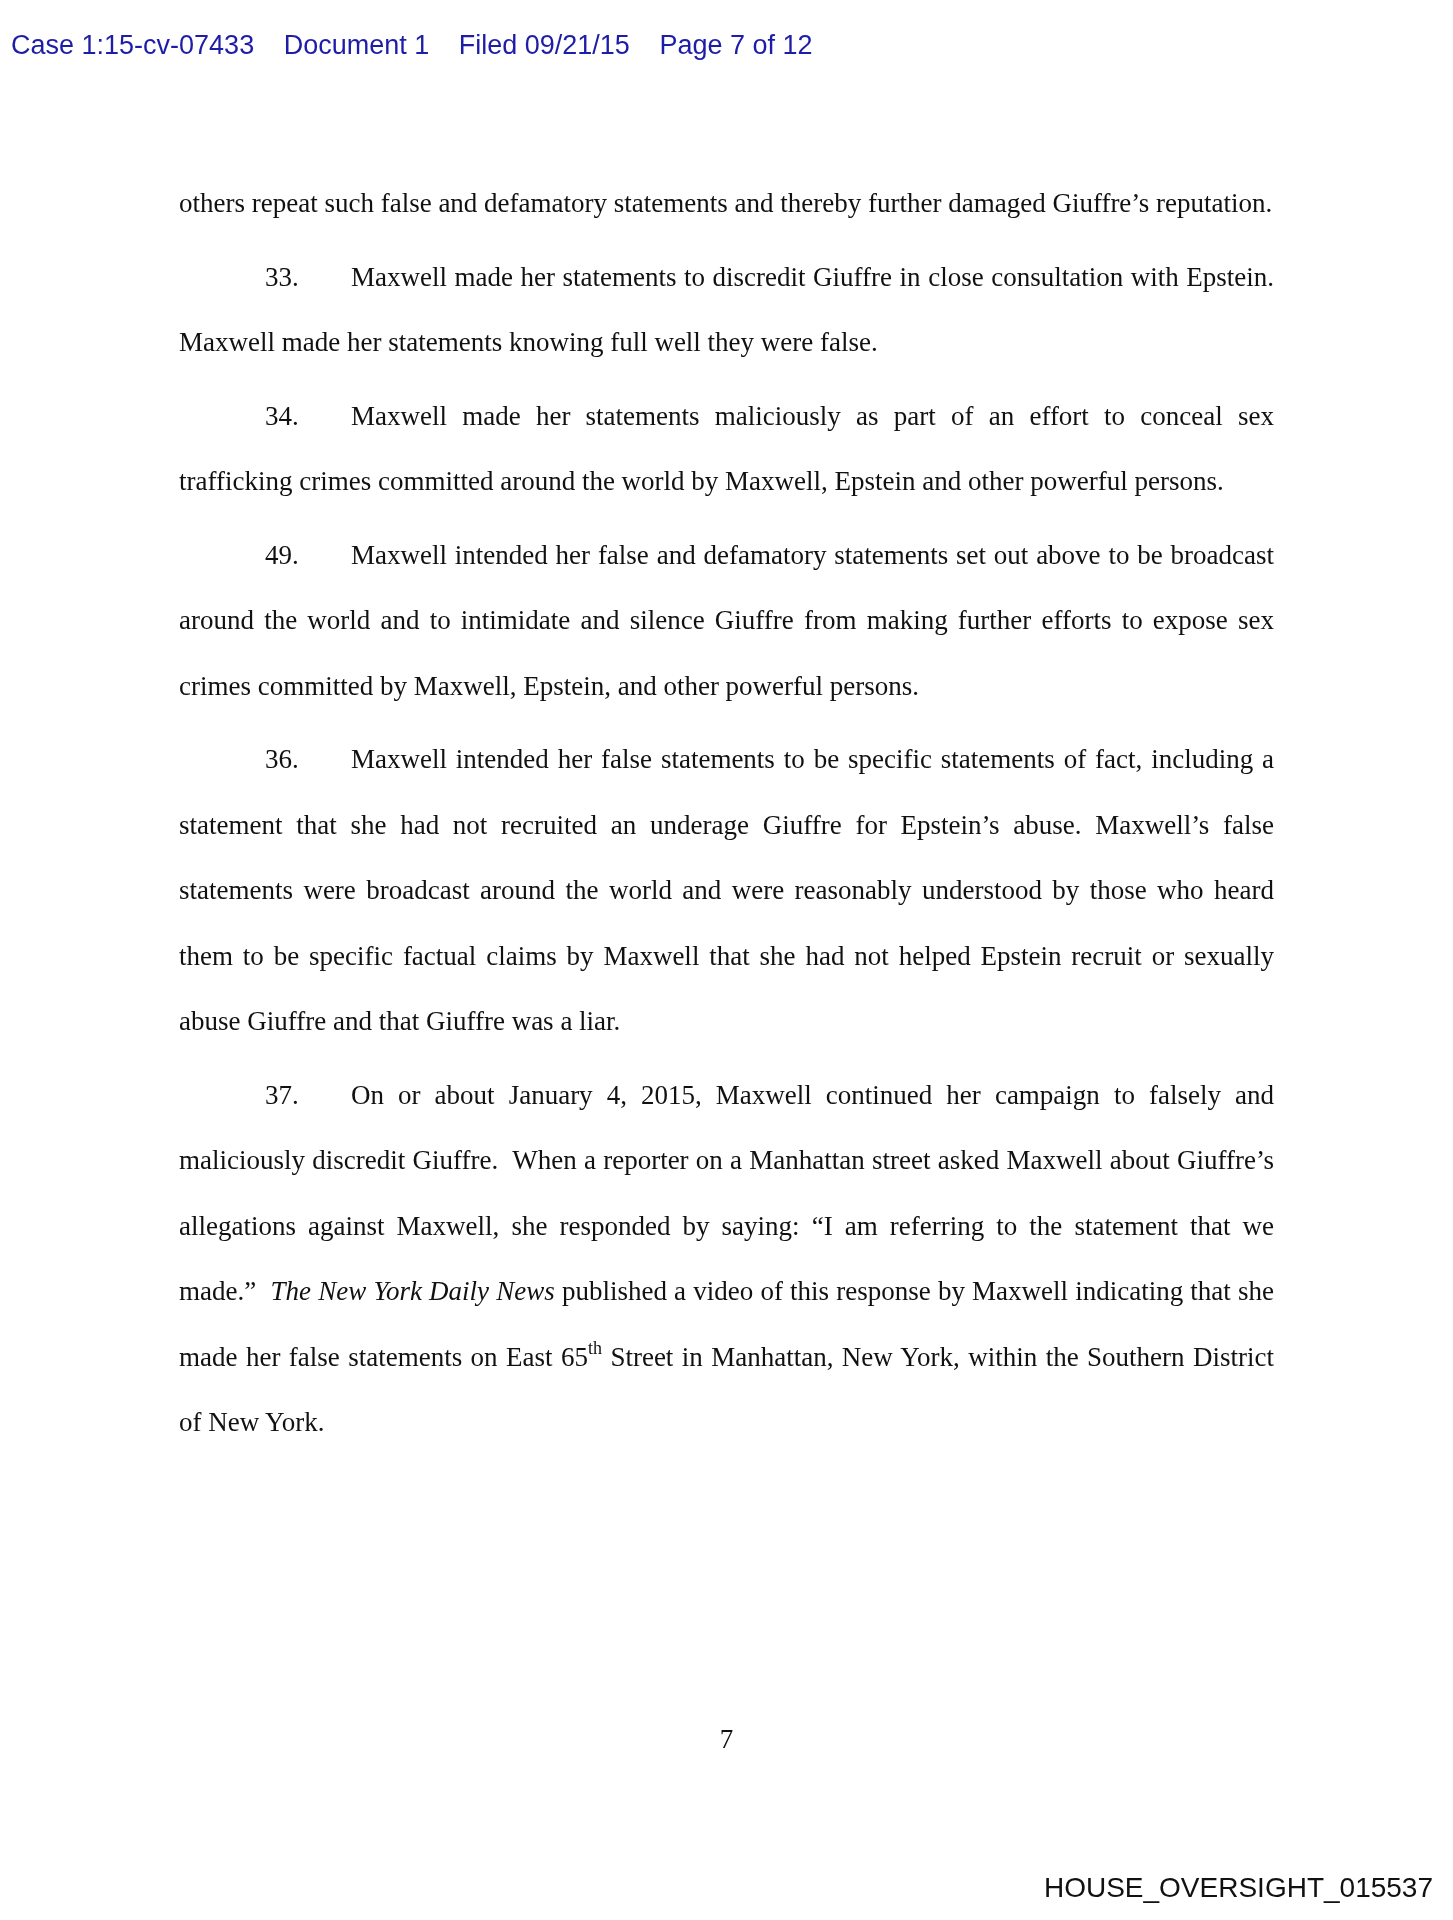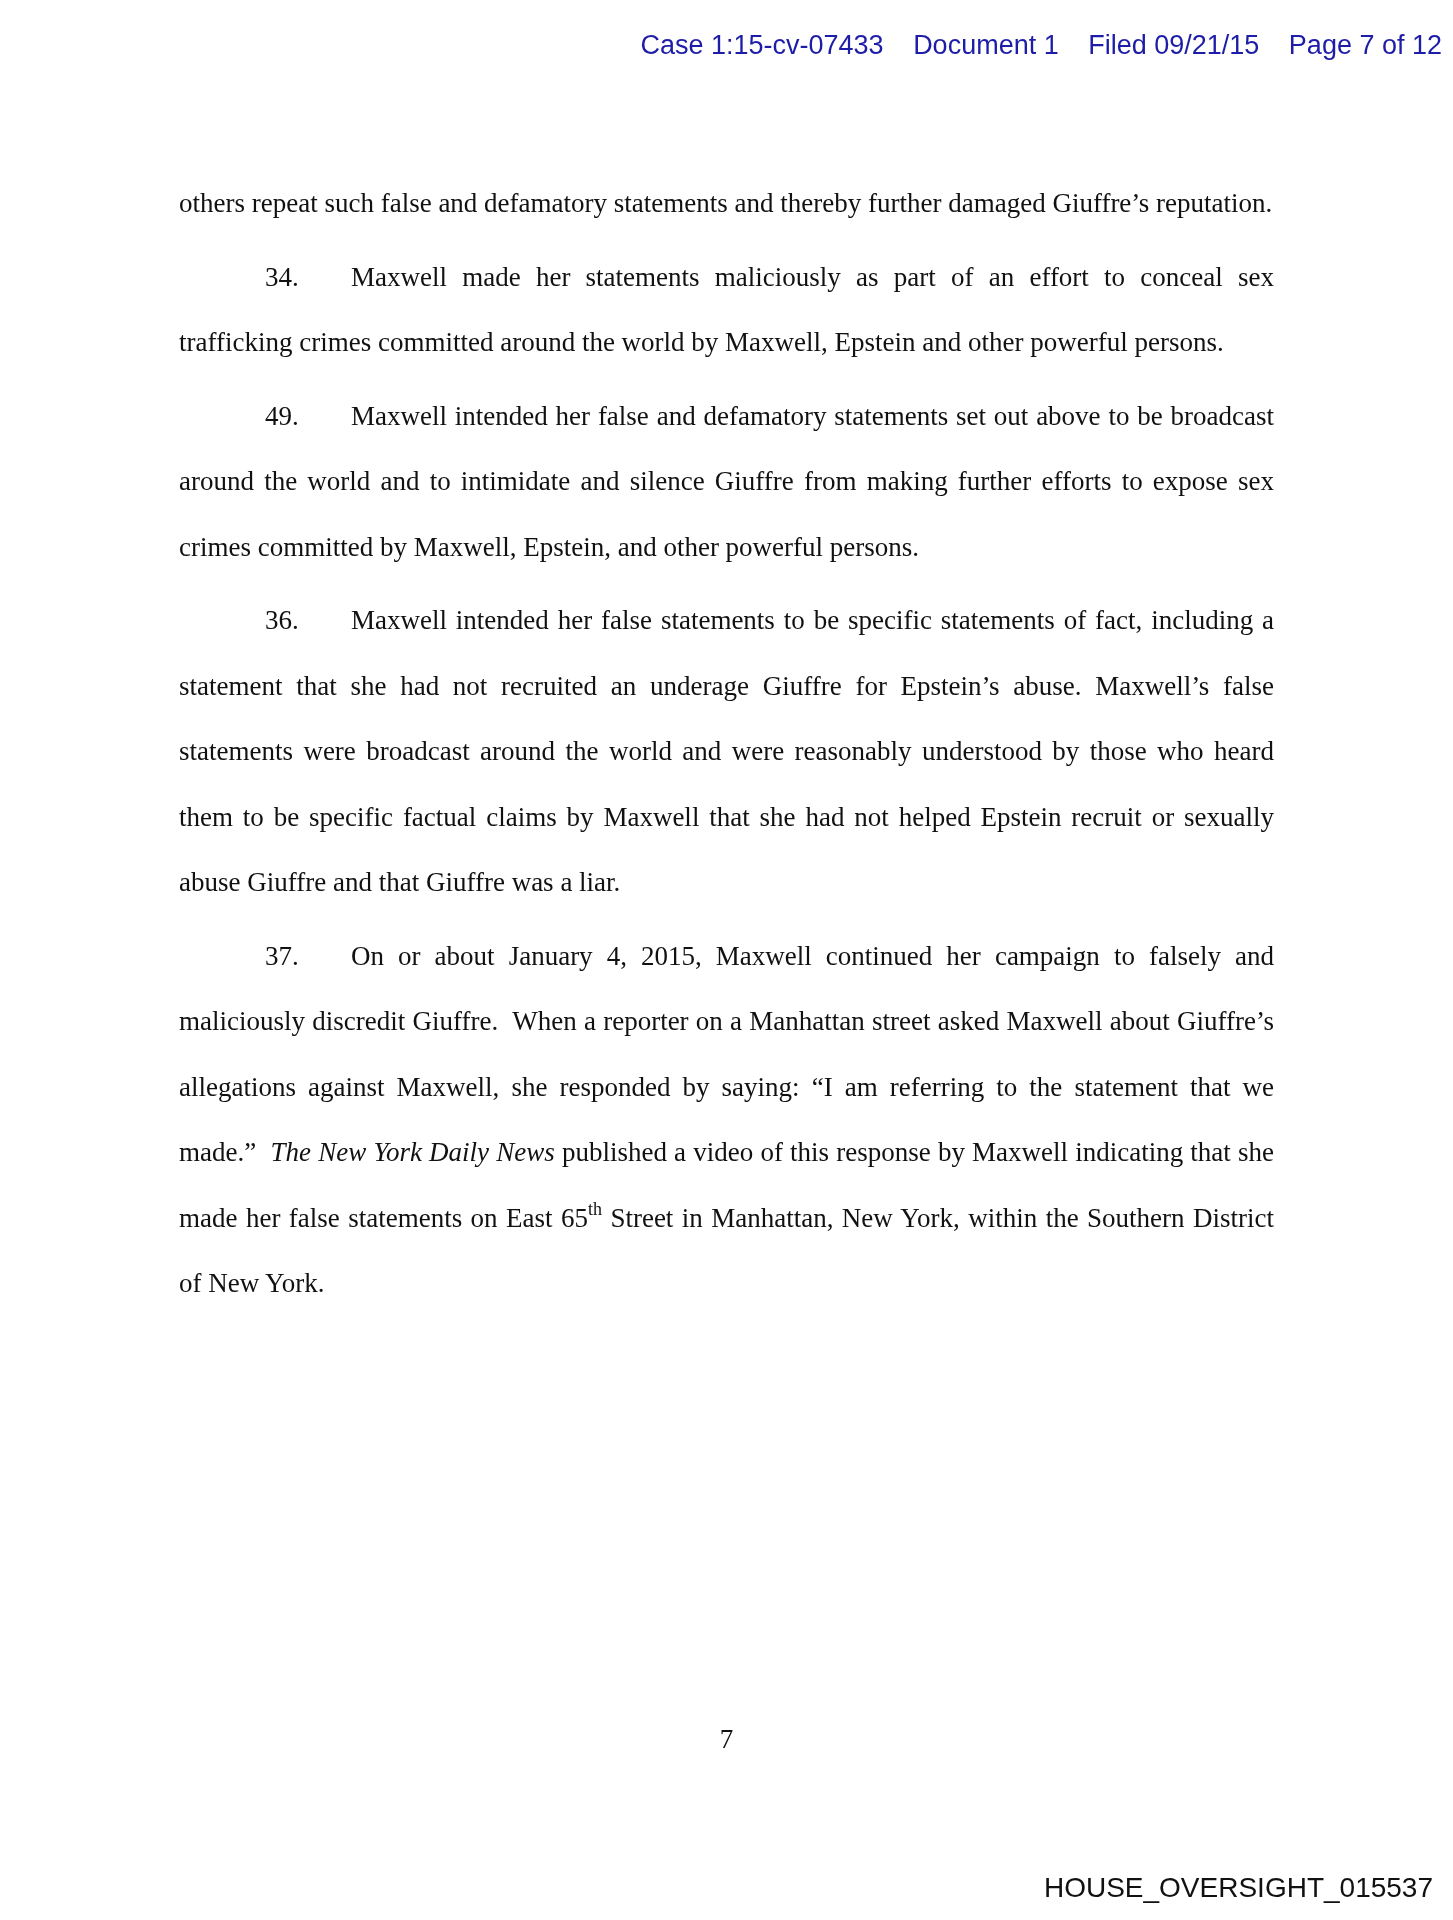--- a/index.html
+++ b/index.html
@@ -1,18 +1,18 @@
 <!DOCTYPE html>
 <html><head>
 <meta charset="utf-8">
 <style>
   html, body { margin: 0; padding: 0; background: #ffffff; }
   body { width: 1453px; height: 1920px; position: relative; overflow: hidden; }
   .header {
-    position: absolute; top: 30px; left: 0; width: 1453px; text-align: right;
+    position: absolute; top: 30px; left: 0; width: 1453px; text-align: left;
     font-family: "Liberation Sans", sans-serif; font-size: 27px; color: #1d1da8;
     word-spacing: 0;
   }
   .header span { margin: 0 11px; }
   .body-text {
     position: absolute; top: 163px; left: 171px; width: 1111px;
     font-family: "Liberation Serif", serif; font-size: 27px; color: #111;
     line-height: 65.5px;
   }
   .para { margin: 8px; text-align: justify; text-align-last: left; }
@@ -34,20 +34,21 @@
 <div class="header">
   <span>Case 1:15-cv-07433</span>
   <span>Document 1</span>
   <span>Filed 09/21/15</span>
   <span>Page 7 of 12</span>
 </div>
 
 <div class="body-text">
   <p class="para first">others repeat such false and defamatory statements and thereby further damaged Giuffre’s reputation.</p>
 
+  <p class="para"><span class="pnum">33.</span><span>Maxwell made her statements to discredit Giuffre in close consultation with Epstein.  Maxwell made her statements knowing full well they were false.</span></p>
 
   <p class="para"><span class="pnum">34.</span><span>Maxwell made her statements maliciously as part of an effort to conceal sex trafficking crimes committed around the world by Maxwell, Epstein and other powerful persons.</span></p>
 
   <p class="para"><span class="pnum">49.</span><span>Maxwell intended her false and defamatory statements set out above to be broadcast around the world and to intimidate and silence Giuffre from making further efforts to expose sex crimes committed by Maxwell, Epstein, and other powerful persons.</span></p>
 
   <p class="para"><span class="pnum">36.</span><span>Maxwell intended her false statements to be specific statements of fact, including a statement that she had not recruited an underage Giuffre for Epstein’s abuse.  Maxwell’s false statements were broadcast around the world and were reasonably understood by those who heard them to be specific factual claims by Maxwell that she had not helped Epstein recruit or sexually abuse Giuffre and that Giuffre was a liar.</span></p>
 
   <p class="para"><span class="pnum">37.</span><span style="white-space: pre-wrap;">On or about January 4, 2015, Maxwell continued her campaign to falsely and maliciously discredit Giuffre.  When a reporter on a Manhattan street asked Maxwell about Giuffre’s allegations against Maxwell, she responded by saying: “I am referring to the statement that we made.”  </span><em>The New York Daily News</em><span> published a video of this response by Maxwell indicating that she made her false statements on East 65</span><sup>th</sup><span> Street in Manhattan, New York, within the Southern District of New York.</span></p>
 </div>
 

